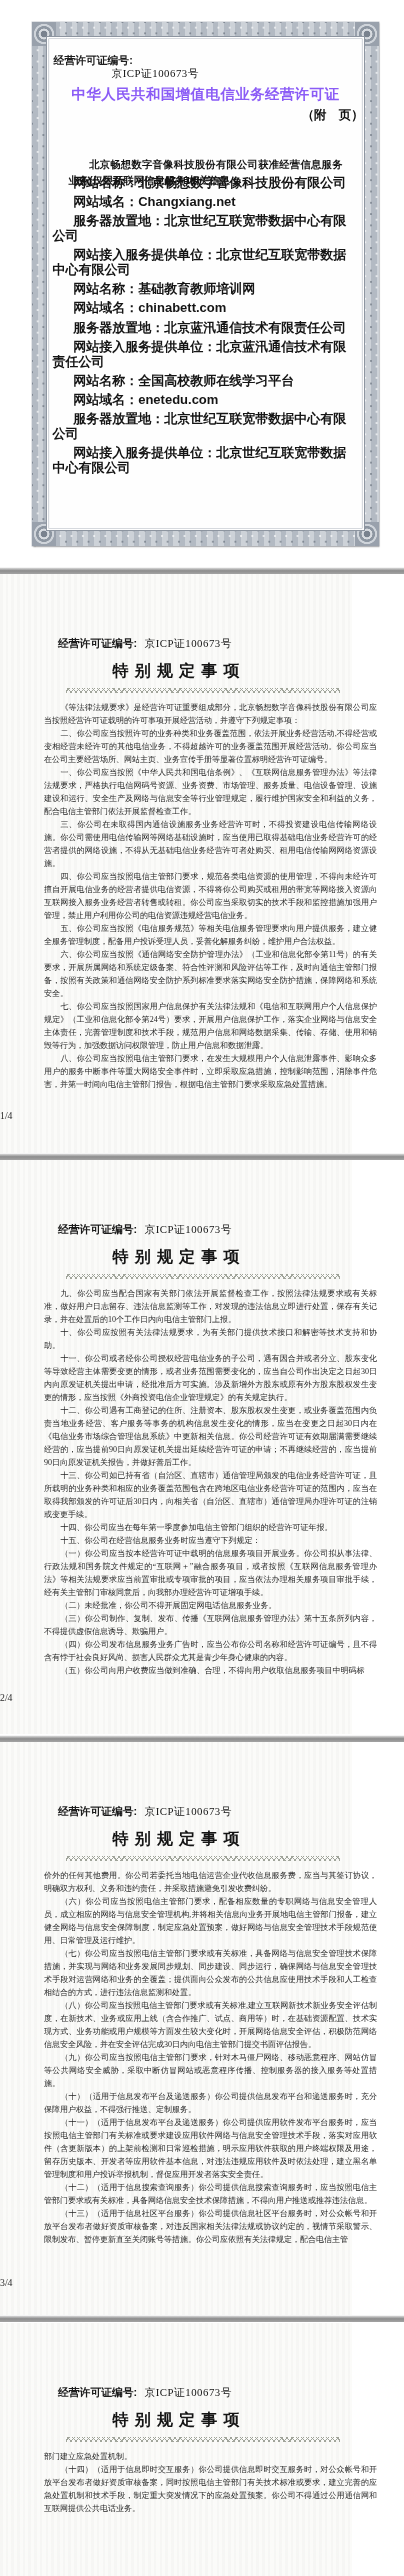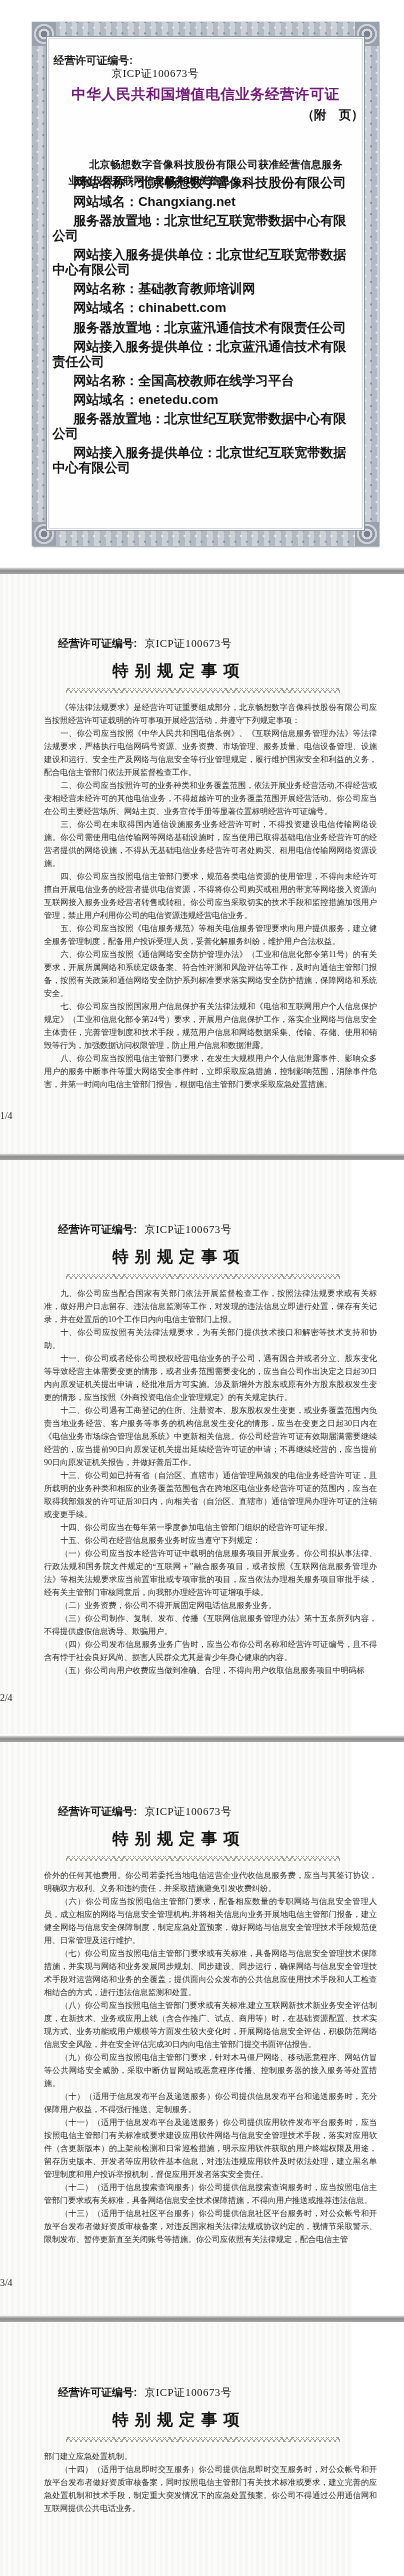--- a/index.html
+++ b/index.html
@@ -37,21 +37,21 @@
     position:absolute;left:6.2px;top:17.5px;
     font-family:"Liberation Sans","DejaVu Sans",sans-serif;
     font-weight:bold;font-size:10.8px;color:#1d1d1d;
   }
   .cert-licno-value{
     position:absolute;left:64px;top:30px;
     font-size:10.8px;letter-spacing:0.5px;color:#111;
   }
   .cert-title{
     position:absolute;left:0;right:0;top:48px;text-align:center;
-    font-weight:bold;font-size:14.4px;letter-spacing:0.5px;color:#701a75;
+    font-weight:bold;font-size:14.4px;letter-spacing:0.5px;color:#8b5cf6;
   }
   .cert-subtitle{
     position:absolute;left:0;right:0;top:70px;text-align:right;
     font-weight:bold;font-size:12.4px;color:#101010;
   }
   .cert-intro{
     position:absolute;left:5.2px;right:5.2px;top:104px;
     font-family:"Liberation Sans","DejaVu Sans",sans-serif;
     font-weight:bold;font-size:10.3px;line-height:16px;color:#151515;
     text-indent:20.6px;text-align:justify;margin:16px;
@@ -139,22 +139,22 @@
 
   <div class="spage" style="top:574px;height:579px">
     <div class="sheader">
       <span class="lbl">经营许可证编号:</span>
       <span class="num">京ICP证100673号</span>
     </div>
     <div class="stitle">特别规定事项</div>
     <div class="zigzag"></div>
     <div class="sbody">
       <p>《等法律法规要求》是经营许可证重要组成部分，北京畅想数字音像科技股份有限公司应当按照经营许可证载明的许可事项开展经营活动，并遵守下列规定事项：</p>
+      <p>二、你公司应当按照许可的业务种类和业务覆盖范围，依法开展业务经营活动,不得经营或变相经营未经许可的其他电信业务，不得超越许可的业务覆盖范围开展经营活动。你公司应当在公司主要经营场所、网站主页、业务宣传手册等显著位置标明经营许可证编号。</p>
       <p>一、你公司应当按照《中华人民共和国电信条例》、《互联网信息服务管理办法》等法律法规要求，严格执行电信网码号资源、业务资费、市场管理、服务质量、电信设备管理、设施建设和运行、安全生产及网络与信息安全等行业管理规定，履行维护国家安全和利益的义务，配合电信主管部门依法开展监督检查工作。</p>
-      <p>二、你公司应当按照许可的业务种类和业务覆盖范围，依法开展业务经营活动,不得经营或变相经营未经许可的其他电信业务，不得超越许可的业务覆盖范围开展经营活动。你公司应当在公司主要经营场所、网站主页、业务宣传手册等显著位置标明经营许可证编号。</p>
       <p>三、你公司在未取得国内通信设施服务业务经营许可时，不得投资建设电信传输网络设施。你公司需使用电信传输网等网络基础设施时，应当使用已取得基础电信业务经营许可的经营者提供的网络设施，不得从无基础电信业务经营许可者处购买、租用电信传输网网络资源设施。</p>
       <p>四、你公司应当按照电信主管部门要求，规范各类电信资源的使用管理，不得向未经许可擅自开展电信业务的经营者提供电信资源，不得将你公司购买或租用的带宽等网络接入资源向互联网接入服务业务经营者转售或转租。你公司应当采取切实的技术手段和监控措施加强用户管理，禁止用户利用你公司的电信资源违规经营电信业务。</p>
       <p>五、你公司应当按照《电信服务规范》等相关电信服务管理要求向用户提供服务，建立健全服务管理制度，配备用户投诉受理人员，妥善化解服务纠纷，维护用户合法权益。</p>
       <p>六、你公司应当按照《通信网络安全防护管理办法》（工业和信息化部令第11号）的有关要求，开展所属网络和系统定级备案、符合性评测和风险评估等工作，及时向通信主管部门报备，按照有关政策和通信网络安全防护系列标准要求落实网络安全防护措施，保障网络和系统安全。</p>
       <p>七、你公司应当按照国家用户信息保护有关法律法规和《电信和互联网用户个人信息保护规定》（工业和信息化部令第24号）要求，开展用户信息保护工作，落实企业网络与信息安全主体责任，完善管理制度和技术手段，规范用户信息和网络数据采集、传输、存储、使用和销毁等行为，加强数据访问权限管理，防止用户信息和数据泄露。</p>
       <p>八、你公司应当按照电信主管部门要求，在发生大规模用户个人信息泄露事件、影响众多用户的服务中断事件等重大网络安全事件时，立即采取应急措施，控制影响范围，消除事件危害，并第一时间向电信主管部门报告，根据电信主管部门要求采取应急处置措施。</p>
     </div>
     <div class="pagenum" style="top:536px">1/4</div>
   </div>
 
@@ -169,21 +169,21 @@
     <div class="zigzag"></div>
     <div class="sbody">
       <p>九、你公司应当配合国家有关部门依法开展监督检查工作，按照法律法规要求或有关标准，做好用户日志留存、违法信息监测等工作，对发现的违法信息立即进行处置，保存有关记录，并在处置后的10个工作日内向电信主管部门上报。</p>
       <p>十、你公司应按照有关法律法规要求，为有关部门提供技术接口和解密等技术支持和协助。</p>
       <p>十一、你公司或者经你公司授权经营电信业务的子公司，遇有因合并或者分立、股东变化等导致经营主体需要变更的情形，或者业务范围需要变化的，应当自公司作出决定之日起30日内向原发证机关提出申请，经批准后方可实施。涉及新增外方股东或原有外方股东股权发生变更的情形，应当按照《外商投资电信企业管理规定》的有关规定执行。</p>
       <p>十二、你公司遇有工商登记的住所、注册资本、股东股权发生变更，或业务覆盖范围内负责当地业务经营、客户服务等事务的机构信息发生变化的情形，应当在变更之日起30日内在《电信业务市场综合管理信息系统》中更新相关信息。你公司经营许可证有效期届满需要继续经营的，应当提前90日向原发证机关提出延续经营许可证的申请；不再继续经营的，应当提前90日向原发证机关报告，并做好善后工作。</p>
       <p>十三、你公司如已持有省（自治区、直辖市）通信管理局颁发的电信业务经营许可证，且所载明的业务种类和相应的业务覆盖范围包含在跨地区电信业务经营许可证的范围内，应当在取得我部颁发的许可证后30日内，向相关省（自治区、直辖市）通信管理局办理许可证的注销或变更手续。</p>
       <p>十四、你公司应当在每年第一季度参加电信主管部门组织的经营许可证年报。</p>
       <p>十五、你公司在经营信息服务业务时应当遵守下列规定：</p>
       <p>（一）你公司应当按本经营许可证中载明的信息服务项目开展业务。你公司拟从事法律、行政法规和国务院文件规定的“互联网＋”融合服务项目，或者按照《互联网信息服务管理办法》等相关法规要求应当前置审批或专项审批的项目，应当依法办理相关服务项目审批手续，经有关主管部门审核同意后，向我部办理经营许可证增项手续。</p>
-      <p>（二）业务资费，你公司不得开展固定网电话信息服务业务。</p>
+      <p>（二）未经批准，你公司不得开展固定网电话信息服务业务。</p>
       <p>（三）你公司制作、复制、发布、传播《互联网信息服务管理办法》第十五条所列内容，不得提供虚假信息诱导、欺骗用户。</p>
       <p>（四）你公司发布信息服务业务广告时，应当公布你公司名称和经营许可证编号，且不得含有悖于社会良好风尚、损害人民群众尤其是青少年身心健康的内容。</p>
       <p>（五）你公司向用户收费应当做到准确、合理，不得向用户收取信息服务项目中明码标</p>
     </div>
     <div class="pagenum" style="top:532px">2/4</div>
   </div>
 
   <div class="sep" style="top:1735px"></div>
 
   <div class="spage" style="top:1742px;height:573px">

